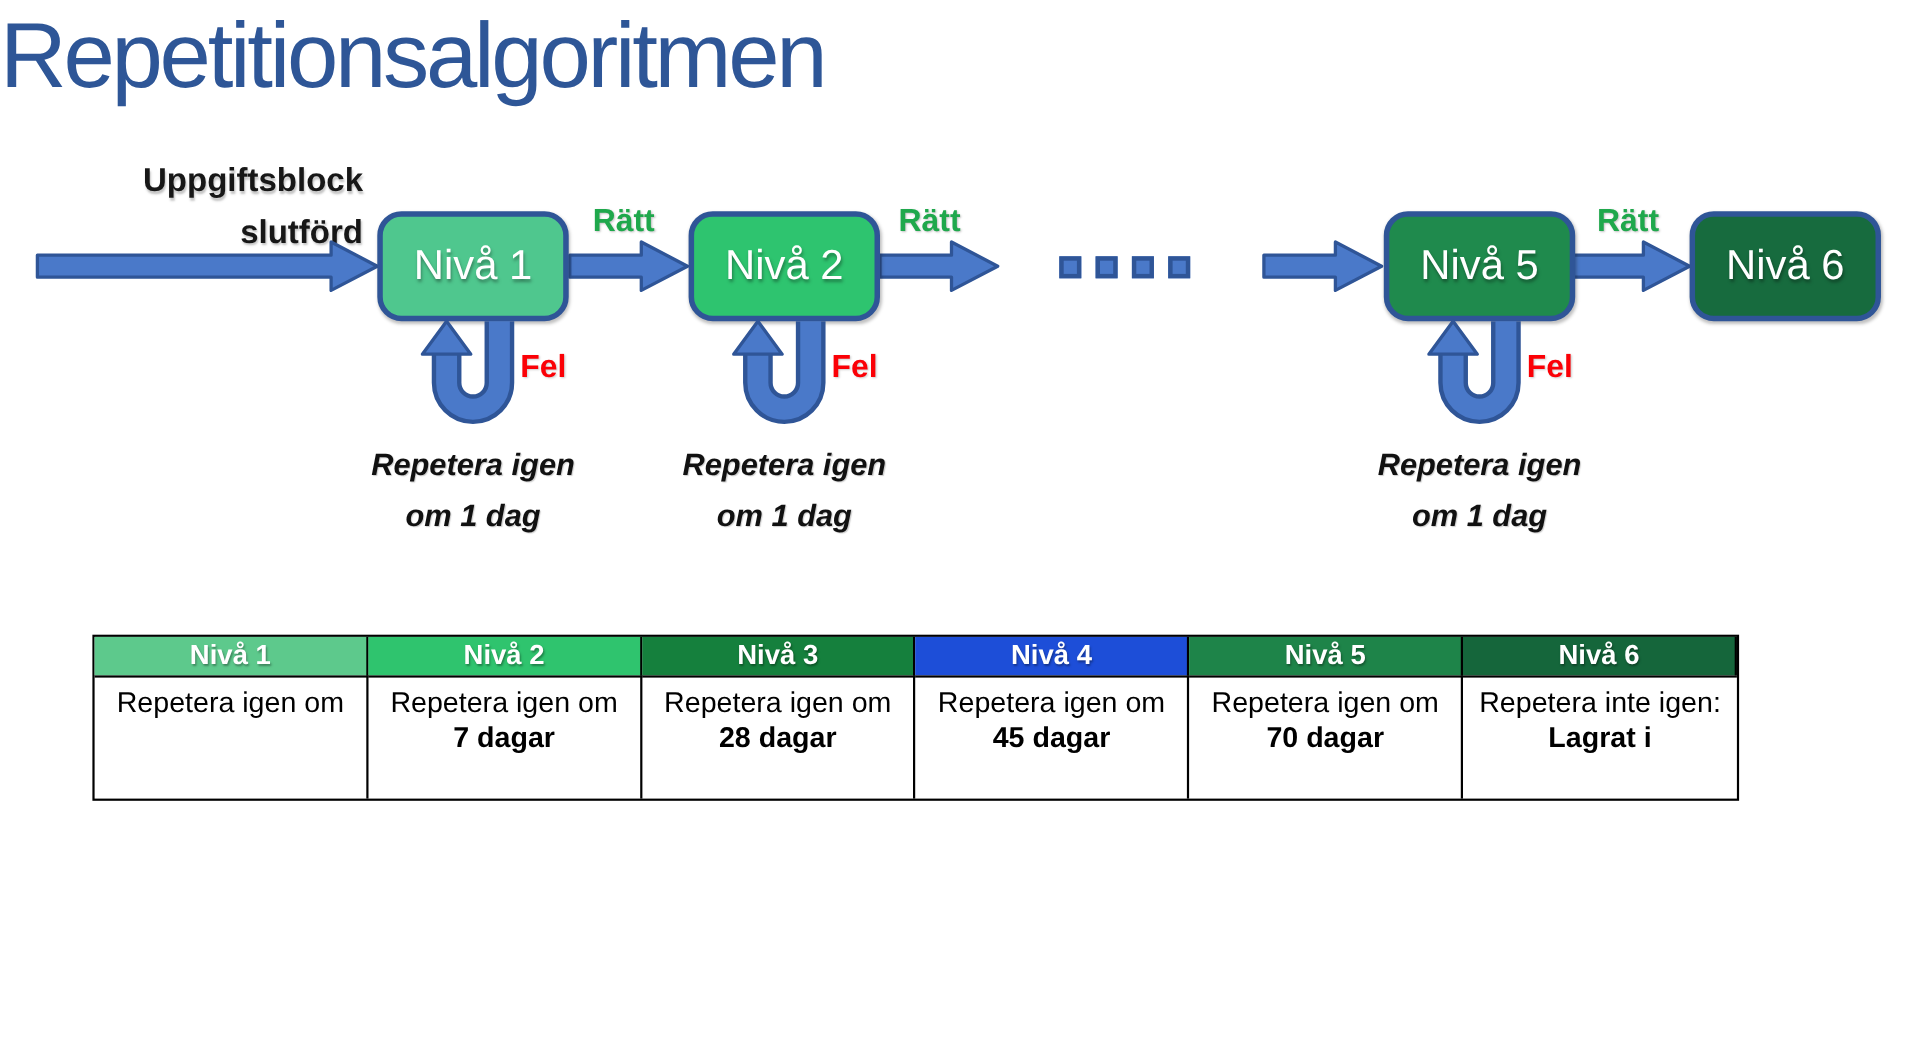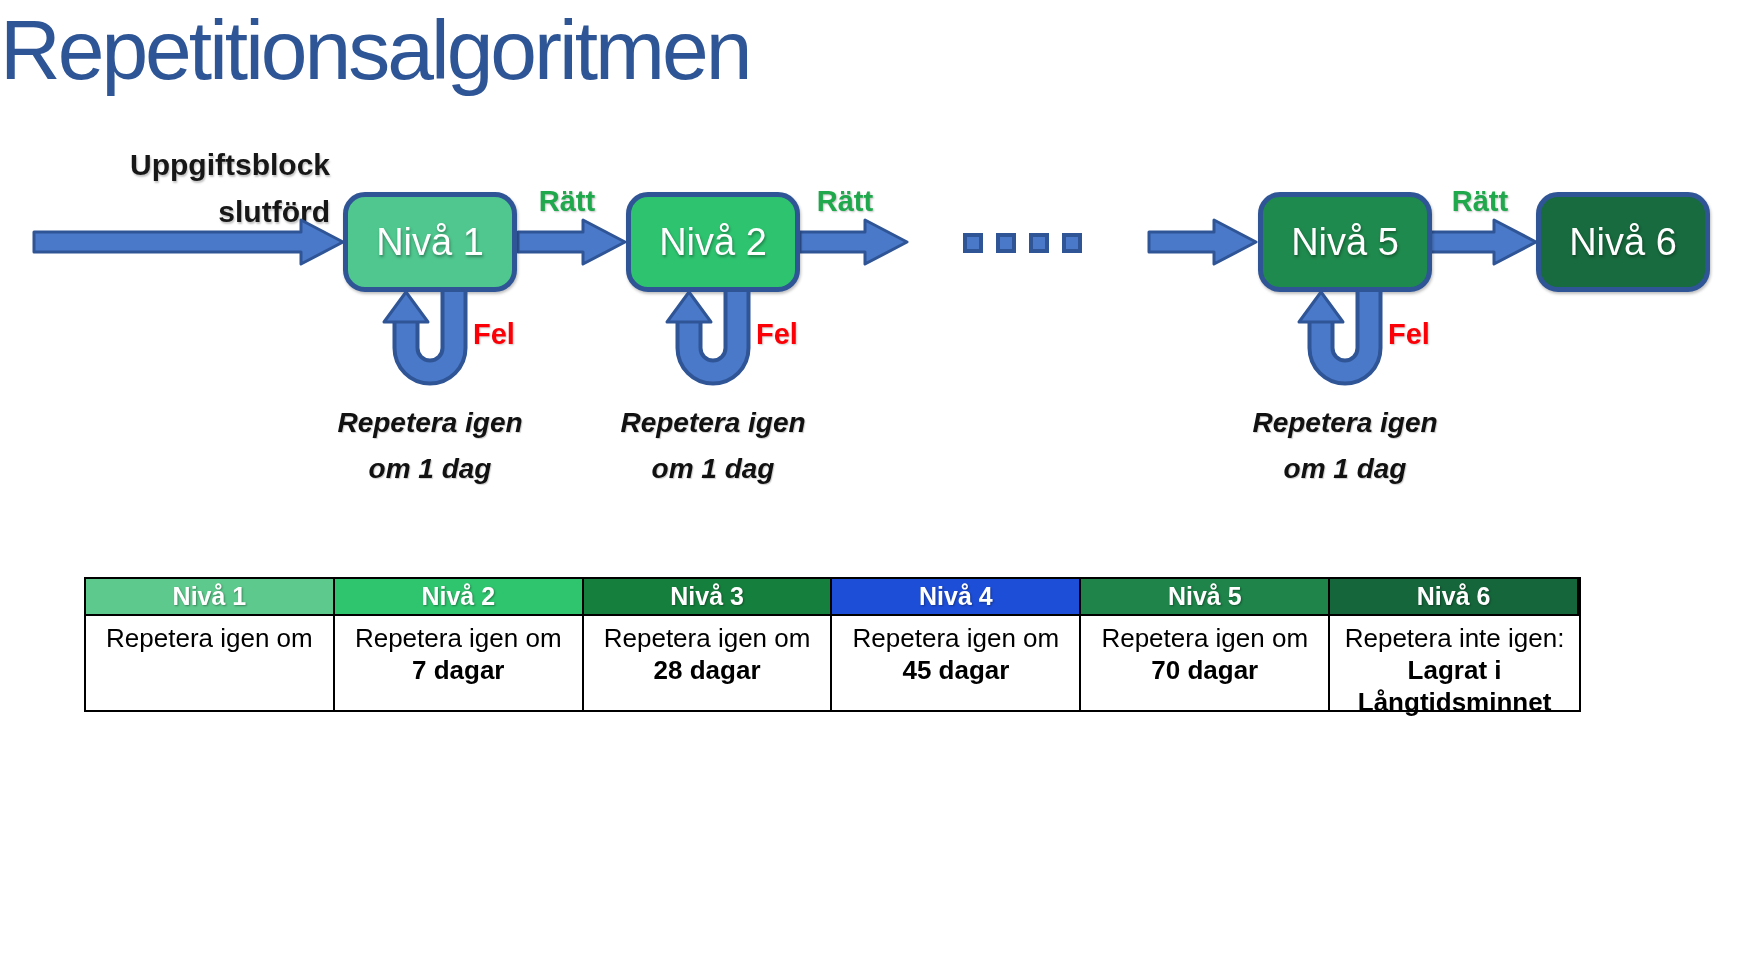--- a/index.html
+++ b/index.html
@@ -58,21 +58,21 @@
     border:2px solid #000;box-sizing:border-box;
   }
   .th{
     height:35px;box-sizing:border-box;border-right:2px solid #000;
     display:flex;align-items:center;justify-content:center;
     color:#fff;font-weight:700;font-size:25px;
     text-shadow:1px 1px 2px rgba(0,0,0,0.35);
   }
   .th:last-child,.td:last-child{border-right:none;}
   .td{
-    height:96px;box-sizing:border-box;
+    height:112px;box-sizing:border-box;
     border-right:2px solid #000;border-top:2px solid #000;
     text-align:center;font-size:26px;color:#000;
     padding-top:6px;line-height:32px;
   }
   .td .val{font-weight:700;}
 </style>
 </head>
 <body>
 
 <div class="abs title">Repetitionsalgoritmen</div>
@@ -176,15 +176,14 @@
     <div>Repetera igen om</div>
     <div class="val">45 dagar</div>
   </div>
   <div class="td">
     <div>Repetera igen om</div>
     <div class="val">70 dagar</div>
   </div>
   <div class="td">
     <div>Repetera inte igen:</div>
     <div class="val">Lagrat i</div>
-    <div class="val">Långtidsminnet</div>
   </div>
 </div>
 
 </body></html>

